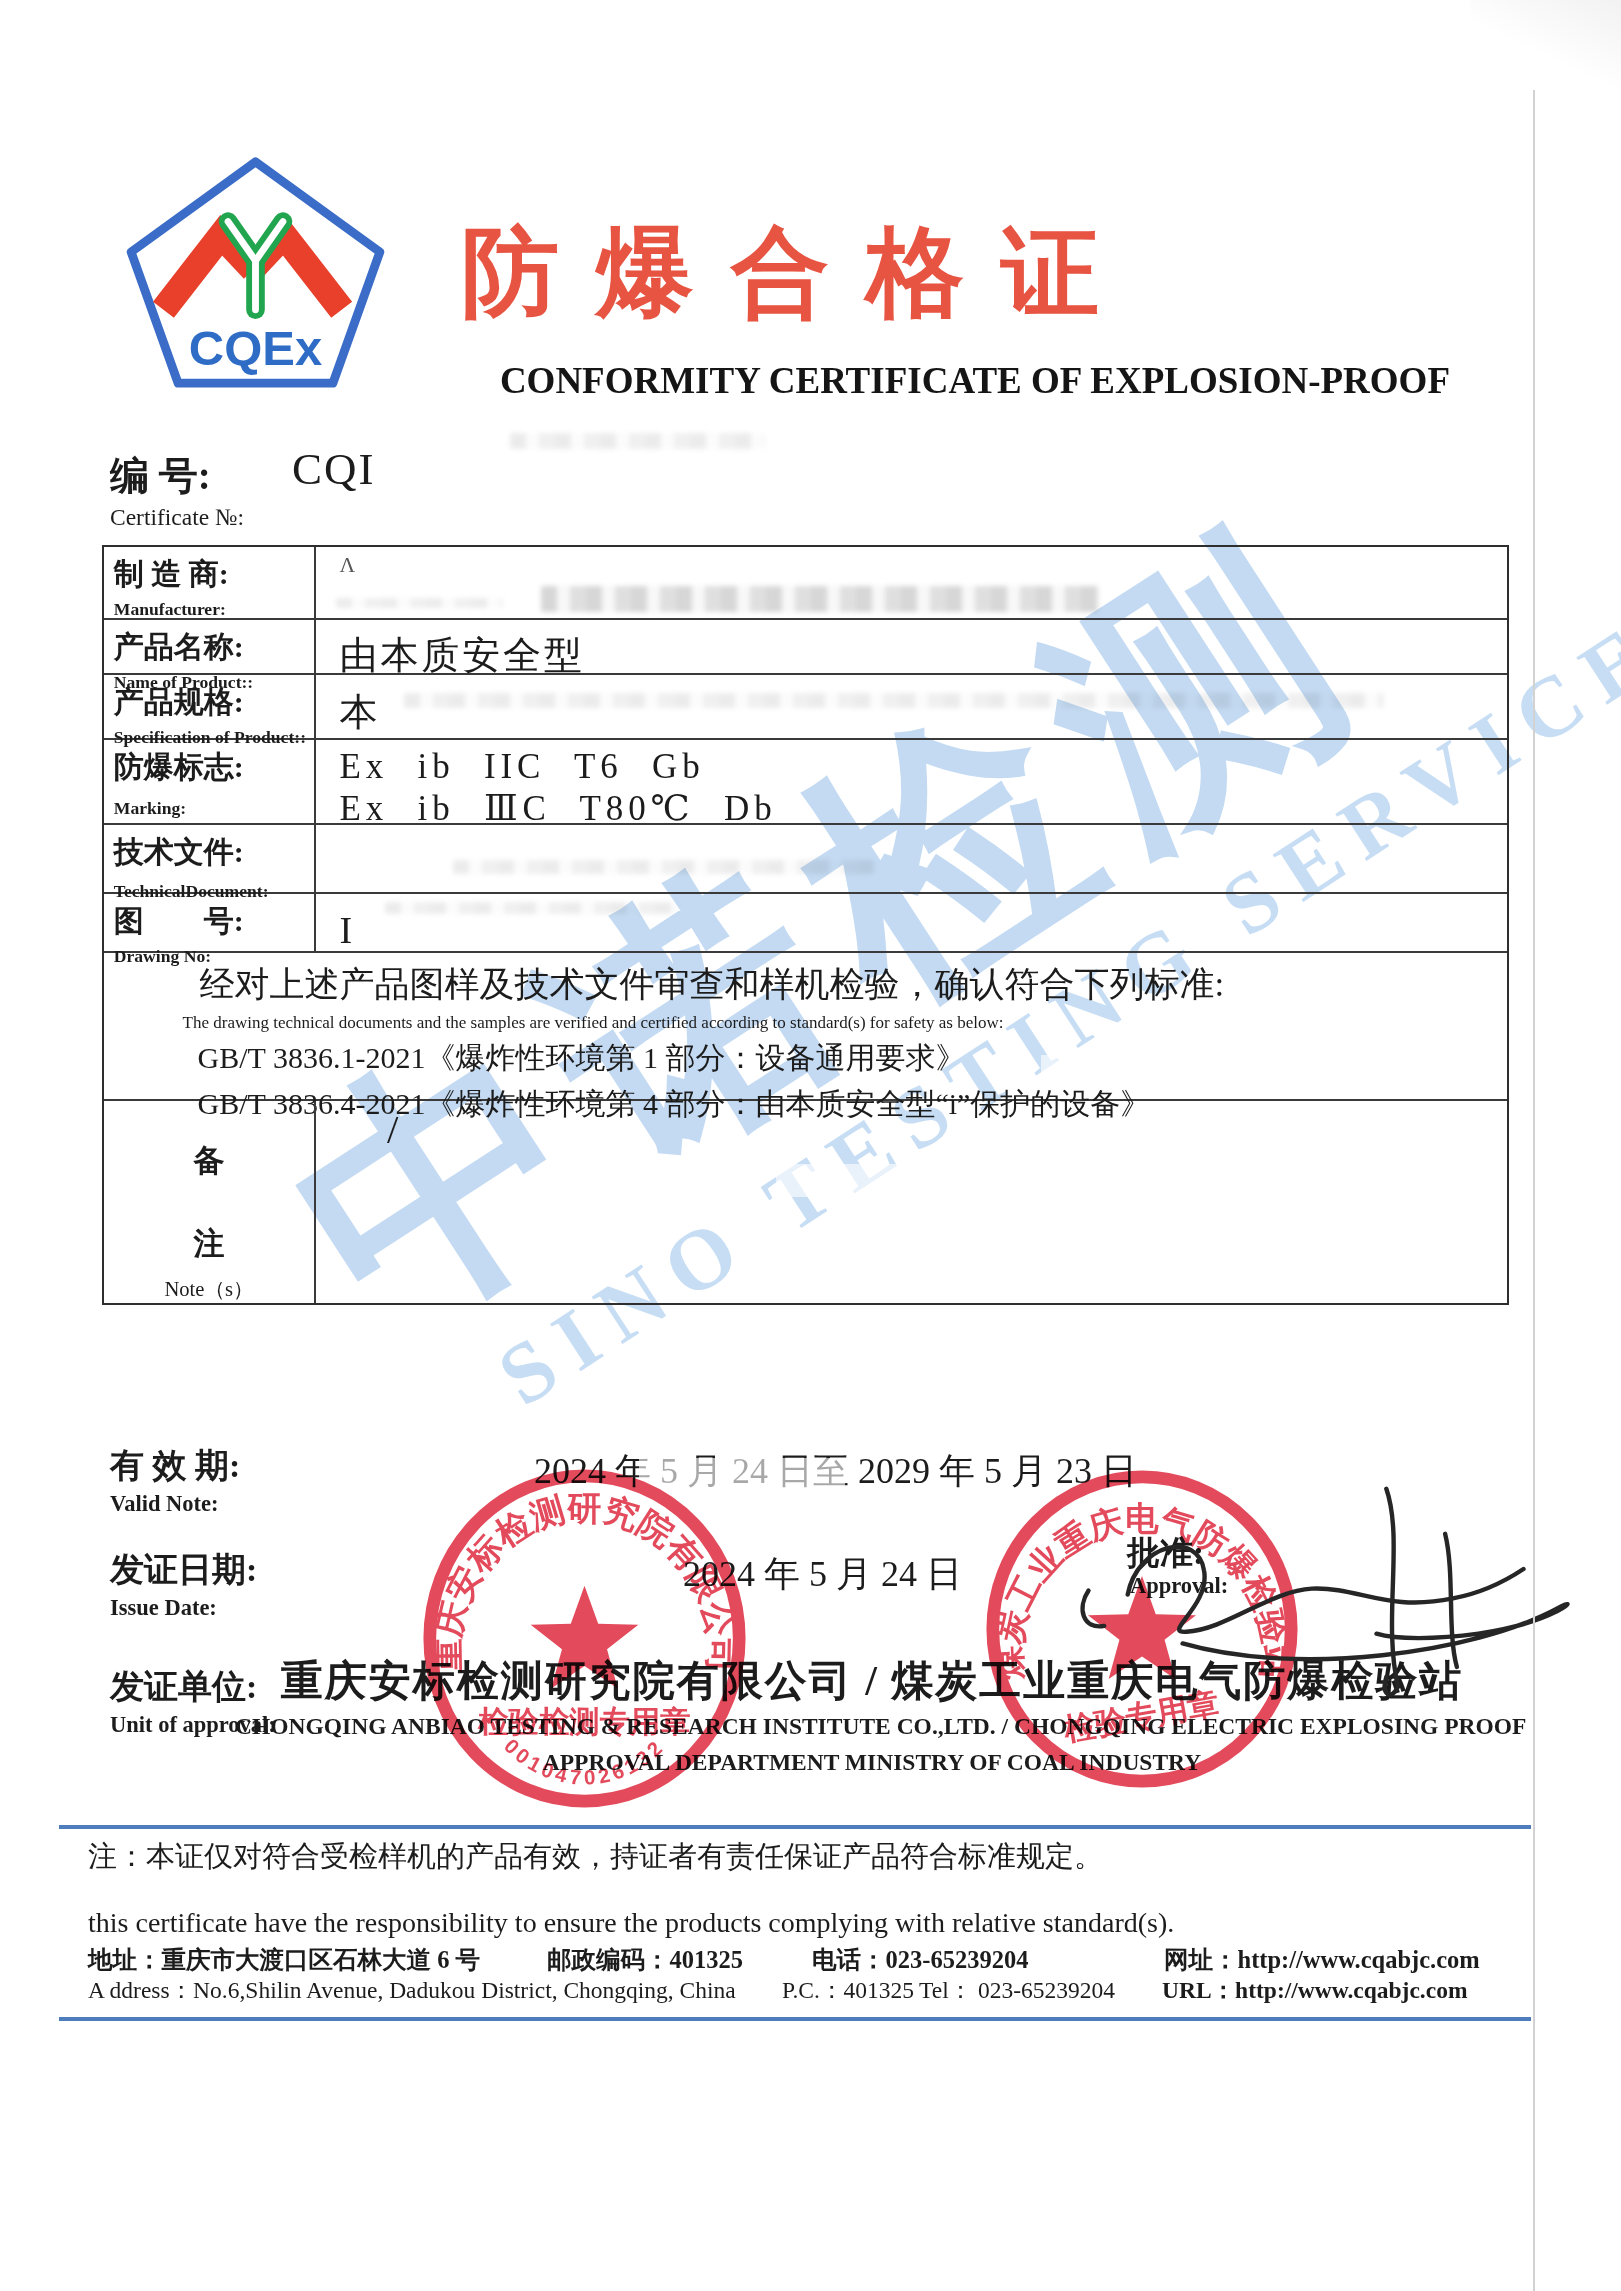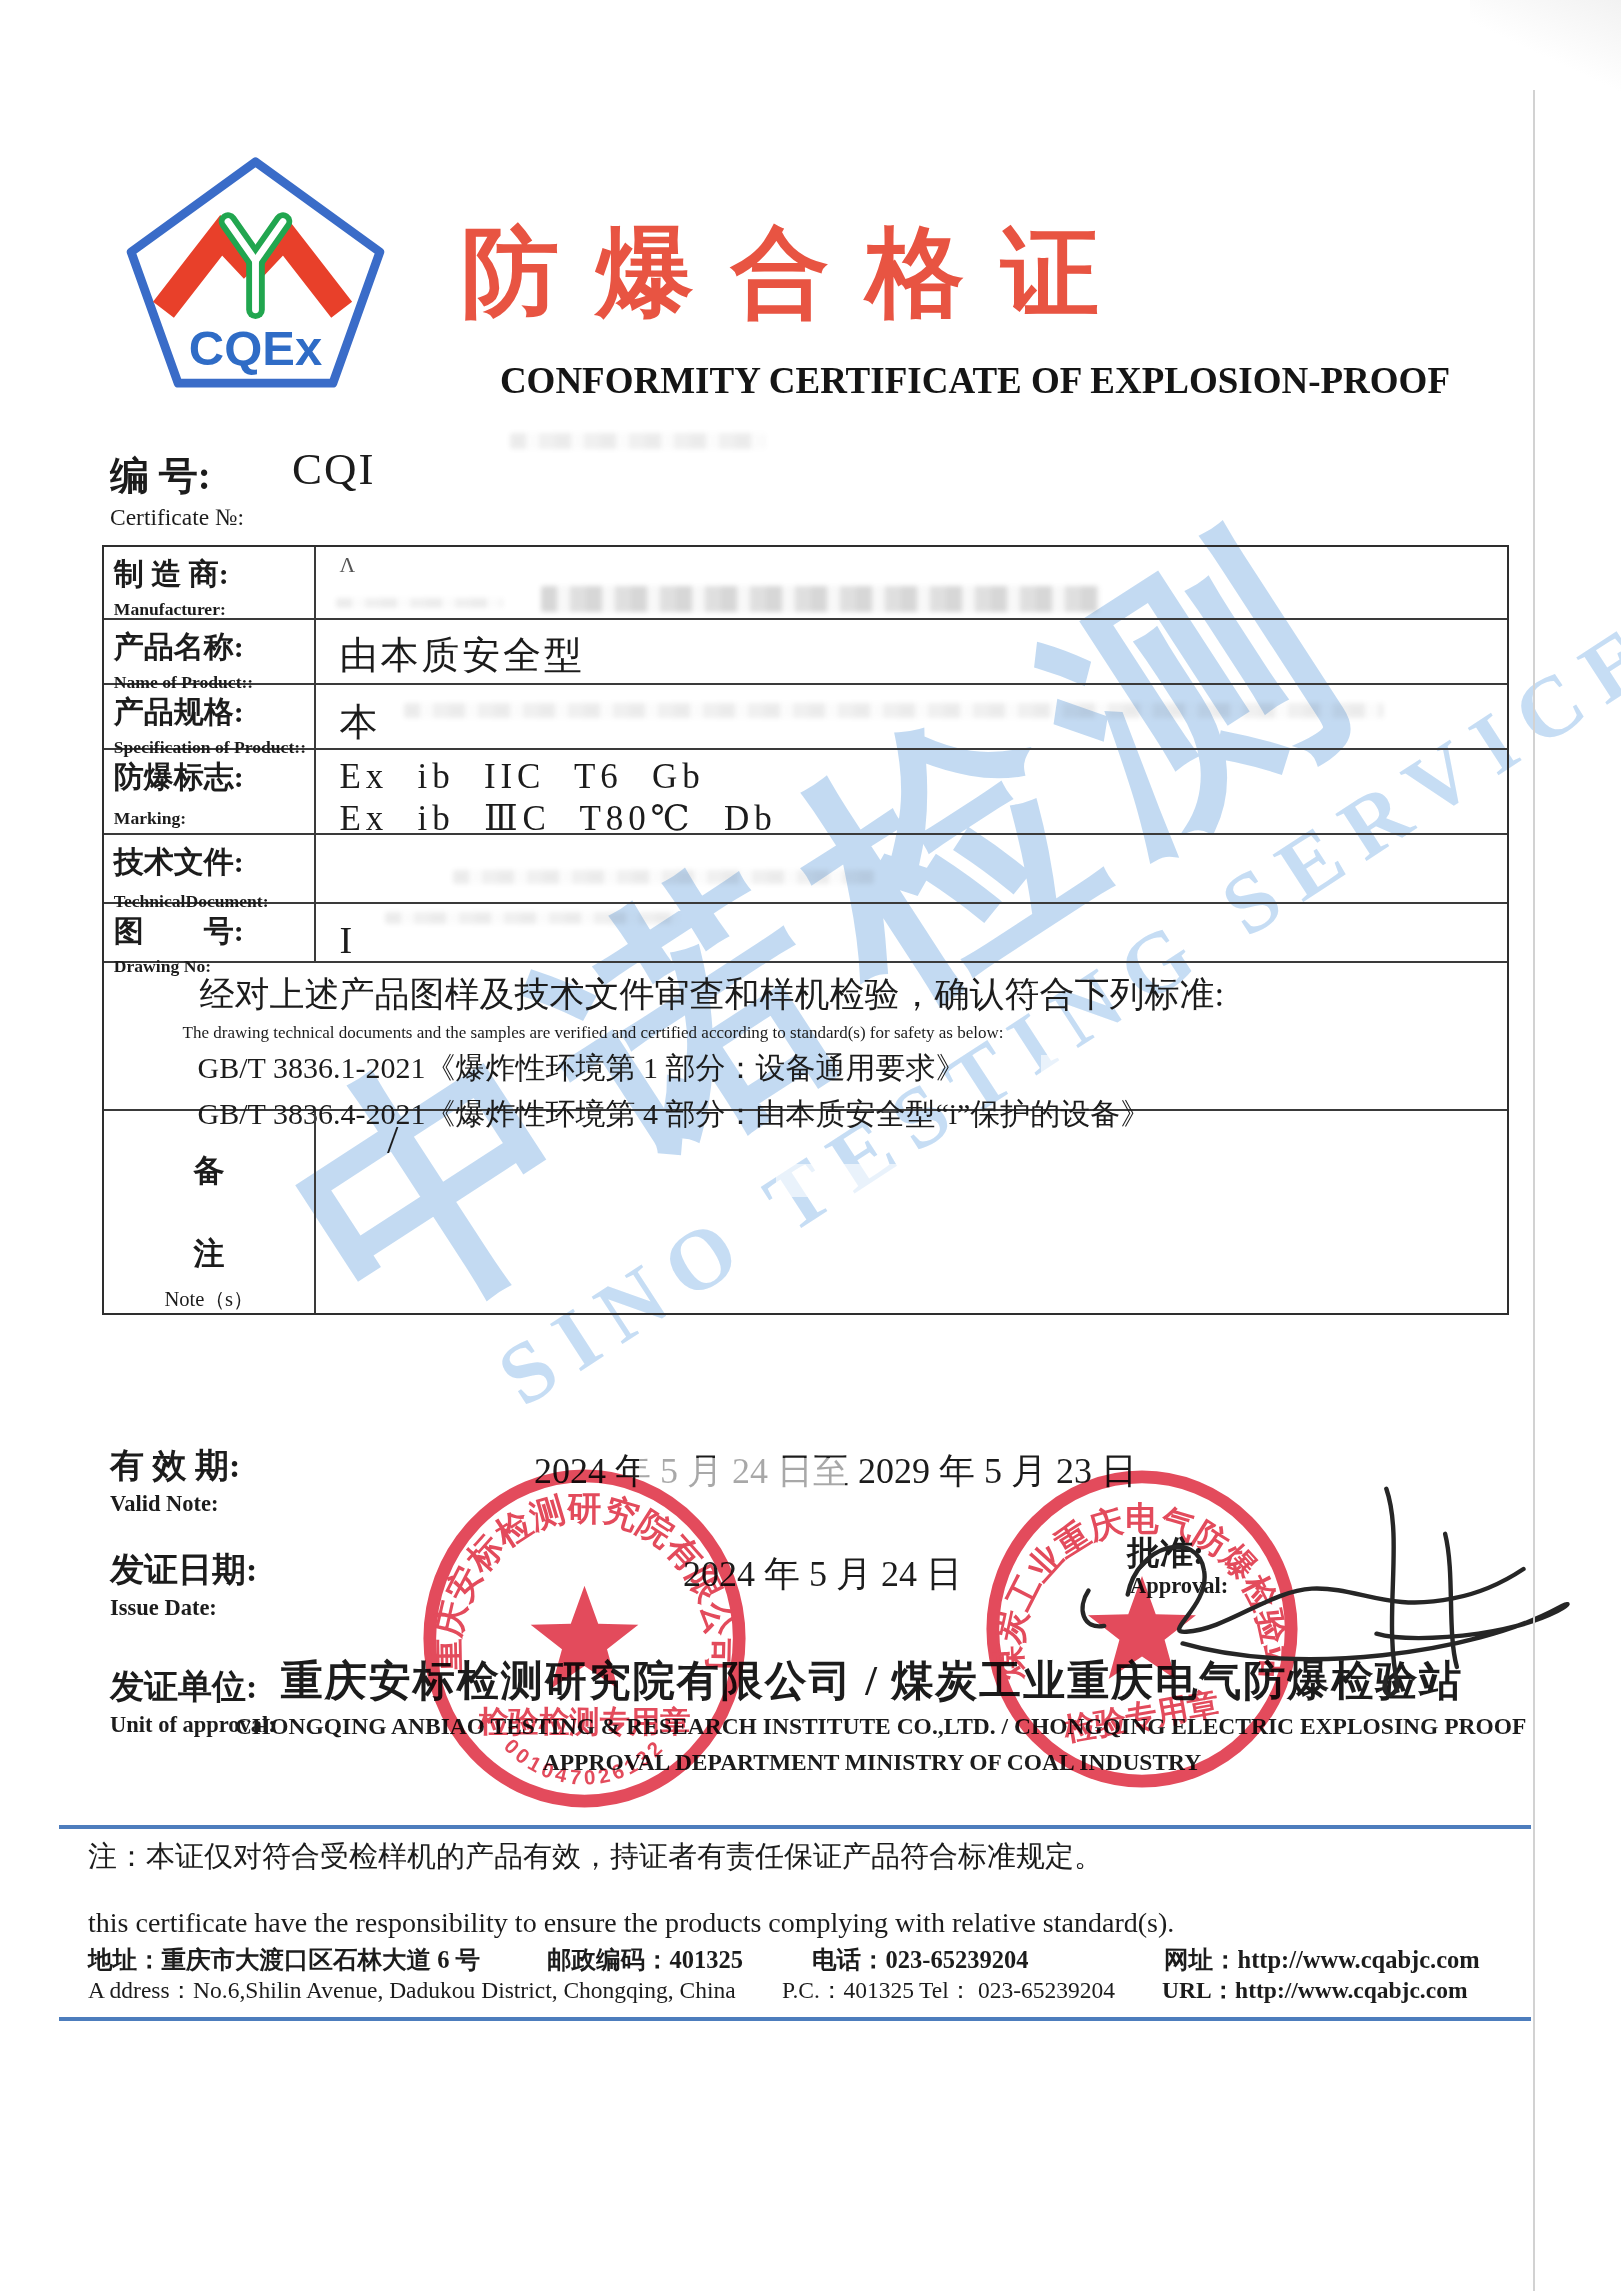--- a/index.html
+++ b/index.html
@@ -104,21 +104,21 @@
         <div class="lcn">制 造 商:</div>
         <div class="len">Manufacturer:</div>
       </div>
       <div class="tval">
         <span style="font-size:21.6px;color:#555">Λ</span>
         <div class="smudge" style="left:225px;top:39px;width:559px;height:25.5px"></div>
         <div class="smudge light" style="left:19.6px;top:51px;width:167px;height:9.8px"></div>
       </div>
     </div>
 
-    <div class="trow" style="height:65px">
+    <div class="trow" style="height:55px">
       <div class="tlabel">
         <div class="lcn">产品名称:</div>
         <div class="len">Name of Product::</div>
       </div>
       <div class="tval">
         <div class="vtext" style="margin-top:3.9px">由本质安全型</div>
       </div>
     </div>
 
 

